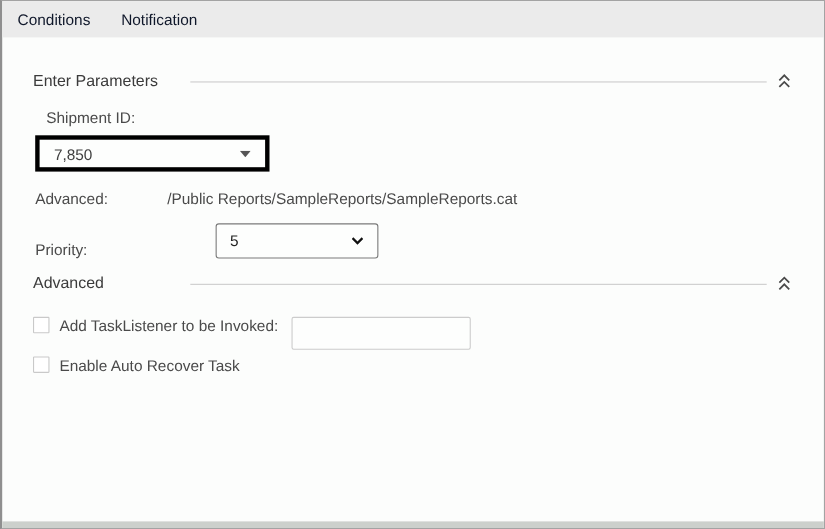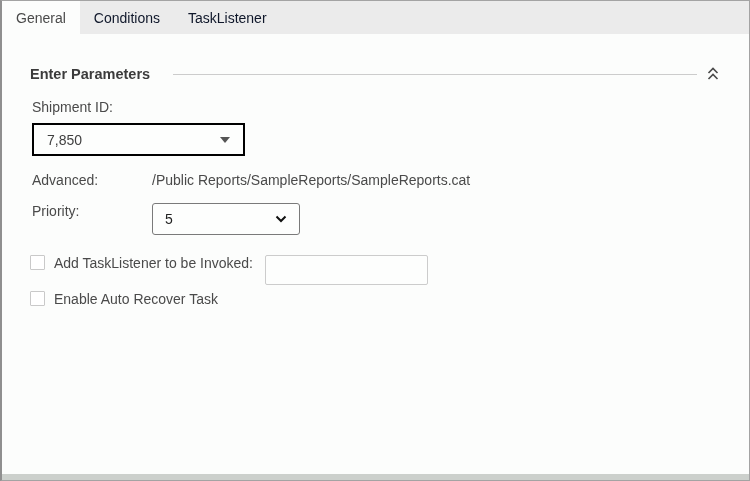--- a/index.html
+++ b/index.html
@@ -39,21 +39,21 @@
     color: #4a4a4a;
   }
   
   .content { padding: 0 30px 0 28px; }
   .section-header {
     display: flex;
     align-items: center;
     height: 20px;
   }
   .sec-title {
-    font-weight: bold;
+    font-weight: normal;
     font-size: 14.5px;
     color: #3b3b3b;
     white-space: nowrap;
     min-width: 139px;
   }
   .sec-line {
     flex: 1;
     height: 0;
     border-top: 1px solid #ccc;
     margin: 0 9px 0 4px;
@@ -61,45 +61,45 @@
   .collapse-btn {
     width: 13px; height: 15px;
     display: inline-flex; align-items: center; justify-content: center;
     cursor: pointer;
     flex: 0 0 auto;
   }
   .sh-1 { margin-top: 30px; }
   .sh-2 { margin-top: 46px; }
   .sh-3 { margin-top: 13px; }
 
-  .field-label { margin-top: 15px; margin-left: 2px; height: 17px; }
+  .field-label { margin-top: 15px; margin-left: 12px; height: 17px; }
 
   
   .combobox {
     margin-top: 7px;
     margin-left: 2px;
     width: 213px;
     height: 33px;
     background: #fdfefd;
-    border: 2px solid #000000;
+    border: 4px solid #000000;
     display: flex;
     align-items: center;
     padding: 0 13px;
     cursor: pointer;
   }
   .combobox .cb-value { flex: 1; color: #3f3f3f; }
 
   
   .info-table { margin-top: 16px; margin-left: 2px; }
   .info-row { display: flex; height: 17px; margin-bottom: 12px; }
   .info-row .i-label { width: 120px; flex: 0 0 auto; }
   .info-row .i-value { color: #4a4a4a; }
 
   
-  .priority-row { display: flex; align-items: flex-start; margin-top: 14px; margin-left: 2px; }
+  .priority-row { display: flex; align-items: flex-end; margin-top: 14px; margin-left: 2px; gap: 44px; }
   .priority-row .i-label { width: 120px; flex: 0 0 auto; }
   .select {
     width: 148px;
     height: 32px;
     border: 1px solid #7a7a7a;
     border-radius: 3px;
     background: #fdfefd;
     display: flex;
     align-items: center;
     padding: 0 12px;
@@ -140,28 +140,25 @@
     background: #ccd0cc;
   }
   svg { display: block; }
 </style>
 </head>
 <body>
 
 <div class="window">
 
   <div class="tabbar">
-    <div class="tab active">
-      <span>General</span>
-    </div>
     <div class="tab">
       <span>Conditions</span>
     </div>
     <div class="tab">
-      <span>TaskListener</span>
+      <span>Notification</span>
     </div>
   </div>
 
   <div class="content">
 
     <div class="section-header sh-1">
       <span class="sec-title">Enter Parameters</span>
       <span class="sec-line"></span>
       <span class="collapse-btn">
         <svg width="12" height="14" viewBox="0 0 12 14">
@@ -191,20 +188,30 @@
     <div class="priority-row">
       <span class="i-label">Priority:</span>
       <div class="select">
         <span class="sel-value">5</span>
         <svg width="12" height="8" viewBox="0 0 12 8">
           <polyline points="1.5,1.5 6,6 10.5,1.5" fill="none" stroke="#111" stroke-width="2"></polyline>
         </svg>
       </div>
     </div>
 
+    <div class="section-header sh-3">
+      <span class="sec-title">Advanced</span>
+      <span class="sec-line"></span>
+      <span class="collapse-btn">
+        <svg width="12" height="14" viewBox="0 0 12 14">
+          <polyline points="1.5,6 6,1.5 10.5,6" fill="none" stroke="#4a4a4a" stroke-width="1.6"></polyline>
+          <polyline points="1.5,12 6,7.5 10.5,12" fill="none" stroke="#4a4a4a" stroke-width="1.6"></polyline>
+        </svg>
+      </span>
+    </div>
 
     <div class="check-row">
       <span class="checkbox"></span>
       <span class="check-label">Add TaskListener to be Invoked:</span>
       <input class="text-input" type="text" value="" style="">
     </div>
 
     <div class="check-row second">
       <span class="checkbox"></span>
       <span class="check-label">Enable Auto Recover Task</span>

